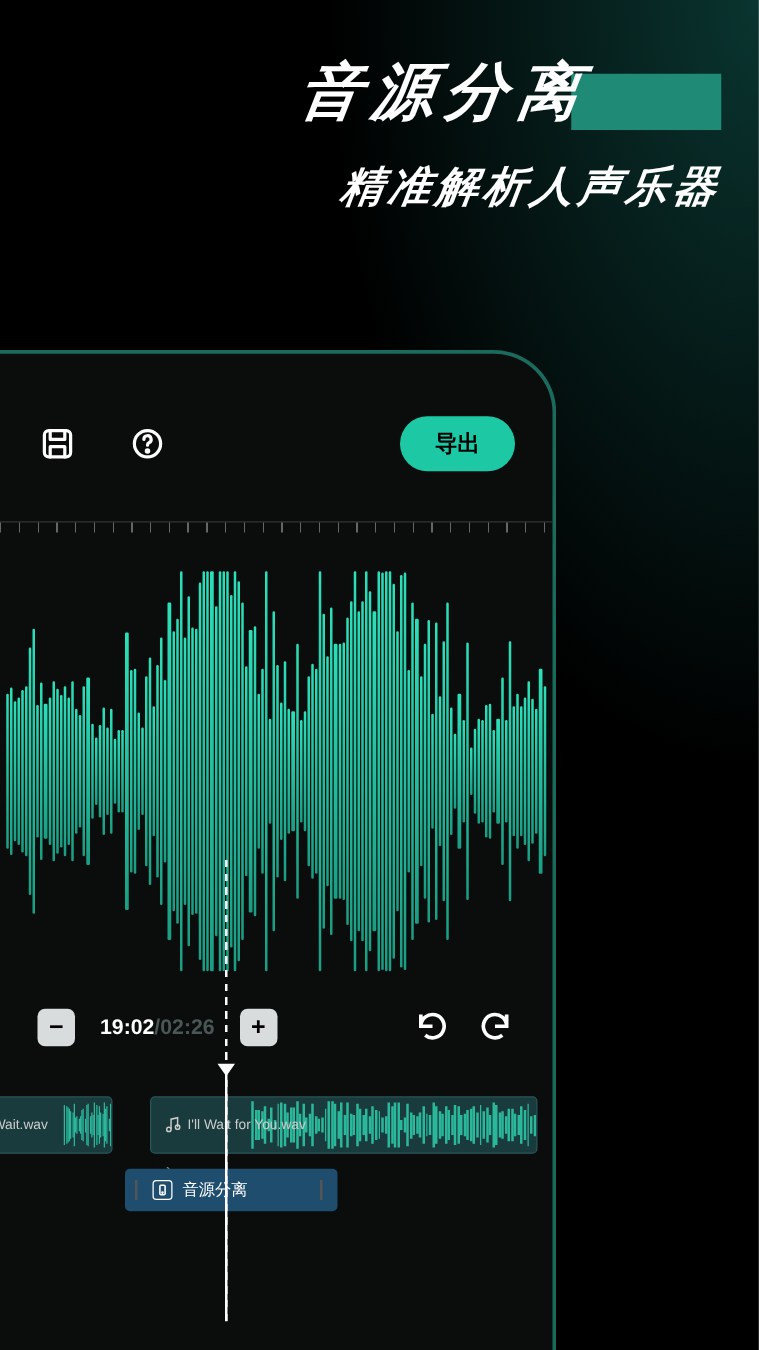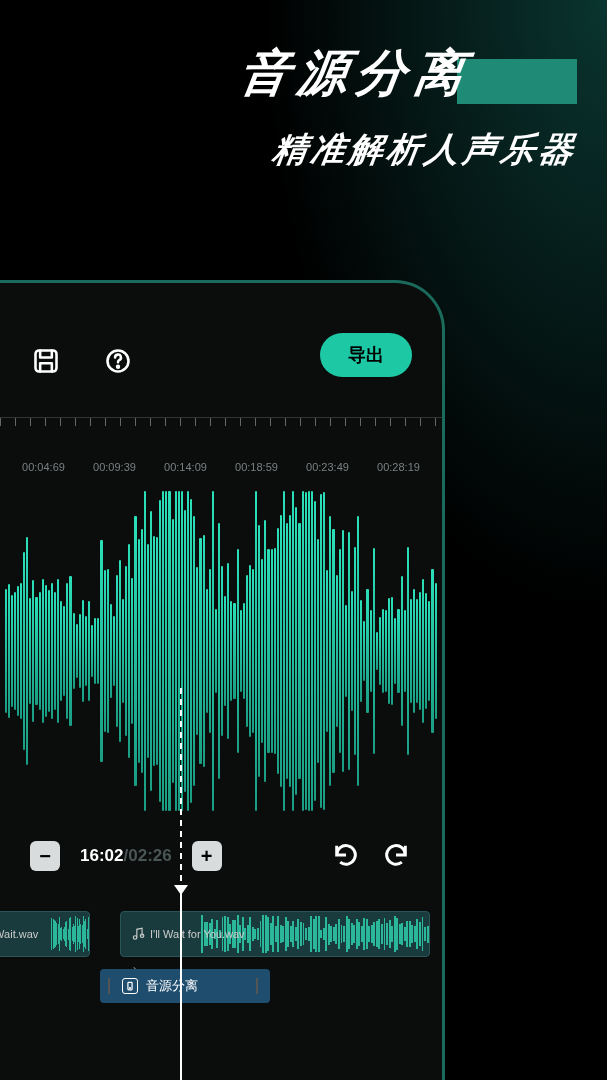--- a/index.html
+++ b/index.html
@@ -55,21 +55,21 @@
   background: #0b0d0d;
   border: 3px solid #1a6b5c;
   border-left: none;
   border-bottom: none;
   border-top-right-radius: 50px;
   overflow: hidden;
 }
 
 .toolbar {
   display: flex;
-  align-items: flex-end;
+  align-items: center;
   gap: 40px;
   padding: 50px 30px 30px;
 }
 .icon-btn {
   width: 32px;
   height: 32px;
   display: flex;
   align-items: center;
   justify-content: center;
   cursor: pointer;
@@ -326,28 +326,20 @@
         <circle cx="12" cy="12" r="9"></circle>
         <path d="M9.5 9a2.5 2.5 0 1 1 3.5 2.3c-.8.4-1 1-1 1.7"></path>
         <circle cx="12" cy="17" r="0.8" fill="#fff"></circle>
       </svg>
     </div>
     <div class="toolbar-spacer"></div>
     <div class="export-btn">导出</div>
   </div>
 
   <div class="ruler"></div>
-  <div class="timestamps">
-    <span class="timestamp">00:04:69</span>
-    <span class="timestamp">00:09:39</span>
-    <span class="timestamp">00:14:09</span>
-    <span class="timestamp">00:18:59</span>
-    <span class="timestamp">00:23:49</span>
-    <span class="timestamp">00:28:19</span>
-  </div>
 
   <div class="waveform" id="waveform">
       <div class="wave-bar" style="height: 123.784px;"></div>
       <div class="wave-bar" style="height: 134.427px;"></div>
       <div class="wave-bar" style="height: 111.098px;"></div>
       <div class="wave-bar" style="height: 118.566px;"></div>
       <div class="wave-bar" style="height: 130.943px;"></div>
       <div class="wave-bar" style="height: 135.678px;"></div>
       <div class="wave-bar" style="height: 198.191px;"></div>
       <div class="wave-bar" style="height: 227.843px;"></div>
@@ -483,21 +475,21 @@
       <div class="wave-bar" style="height: 100.74px;"></div>
       <div class="wave-bar" style="height: 164.093px;"></div>
       <div class="wave-bar" style="height: 135.927px;"></div>
     </div>
 
   <div class="playhead"></div>
 
   <div class="controls">
     <div class="zoom-btn">−</div>
     <div>
-      <span class="time-current">16:02</span><span class="time-total">/</span><span class="time-total">02:26</span>
+      <span class="time-current">19:02</span><span class="time-total">/</span><span class="time-total">02:26</span>
     </div>
     <div class="zoom-btn">+</div>
     <div class="controls-spacer"></div>
     <div class="ctrl-icon">
       <svg viewBox="0 0 24 24">
           <path d="M4 12a8 8 0 1 1 3 6.2M4 4v8h8"></path>
         </svg>
     </div>
     <div class="ctrl-icon">
       <svg viewBox="0 0 24 24">

